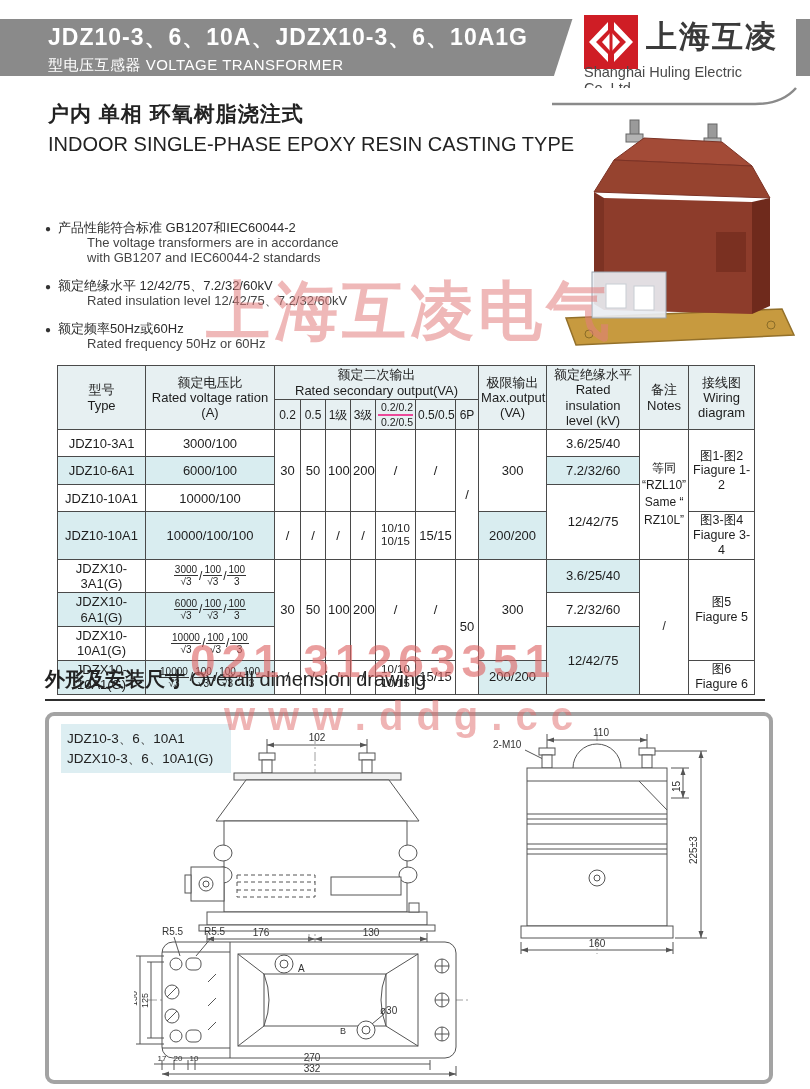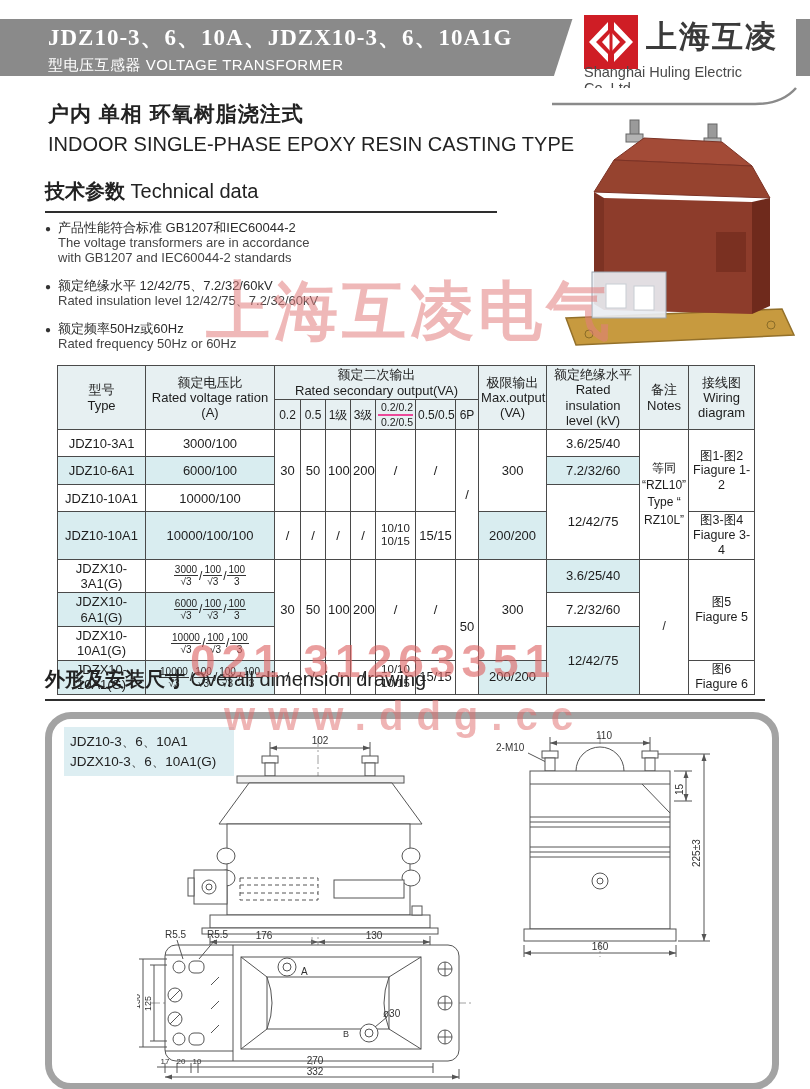--- a/index.html
+++ b/index.html
@@ -1,41 +1,41 @@
 <!DOCTYPE html>
 <html><head>
 <meta charset="utf-8">
 <style>
   html,body{margin:0;padding:0;background:#fff;}
   .page{position:relative;width:810px;height:1089px;background:#ffffff;overflow:hidden;
         font-family:"Liberation Sans", sans-serif;color:#222;}
   
   .band{position:absolute;left:0;top:19px;width:810px;height:57px;background:#8a8a8a;}
   .band-text{position:absolute;left:48px;top:3px;color:#fff;}
-  .band-title{font-size:23px;font-weight:bold;letter-spacing:1px;font-family:Liberation Serif, serif;}
+  .band-title{font-size:23px;font-weight:bold;letter-spacing:1px;}
   .band-sub{font-size:15px;margin-top:3px;letter-spacing:.5px;}
   .logo-panel{position:absolute;right:14px;top:-11px;width:246px;height:80px;background:#fff;
               clip-path:polygon(26px 0,100% 0,100% 100%,0 100%);}
   .logo-mark{position:absolute;left:34px;top:7px;width:54px;height:54px;}
   .brand-cn{position:absolute;left:96px;top:8px;font-size:31px;font-weight:bold;color:#3a3a3a;letter-spacing:2px;}
   .brand-en{position:absolute;left:34px;top:56px;font-size:14.5px;color:#4a4a4a;}
   .swoosh{position:absolute;right:10px;top:67px;width:250px;height:22px;}
   
   .intro{position:absolute;left:48px;top:100px;}
   .intro-cn{font-size:21px;font-weight:bold;letter-spacing:1px;}
   .intro-en{font-size:20px;margin-top:5px;}
   
   .tech-head{position:absolute;left:45px;top:178px;width:452px;border-bottom:2px solid #2e2e2e;padding-bottom:6px;
              font-size:20px;}
   .tech-head b{font-weight:bold;}
   .bullets{position:absolute;left:45px;top:220px;width:330px;font-size:13px;line-height:15px;color:#333;}
   .bullet{margin-bottom:13px;position:relative;padding-left:13px;}
   .bullet .dot{position:absolute;left:0;top:1px;font-size:10px;}
   .bullet .cn{color:#2c2c2c;}
-  .bullet .en{color:#444;}
+  .bullet .en{color:#444;margin-left:29px;}
   
   .photo{position:absolute;left:556px;top:112px;width:244px;height:248px;}
   
   .wm{position:absolute;font-weight:bold;pointer-events:none;z-index:30;white-space:nowrap;}
   .wm1{left:206px;top:268px;font-size:64px;color:rgba(226,125,125,.55);letter-spacing:4px;}
   .wm2{left:190px;top:634px;font-size:46px;color:rgba(221,98,98,.62);letter-spacing:6px;}
   .wm3{left:224px;top:694px;font-size:40px;color:rgba(223,105,105,.5);letter-spacing:13px;}
   
   table.spec{position:absolute;left:57px;top:365px;border-collapse:collapse;table-layout:fixed;width:697px;
              font-size:13px;color:#1d1d1d;}
@@ -49,22 +49,22 @@
   .spec td.notes{font-size:12px;line-height:1.45;}
   .spec td.wiring{font-size:12.5px;}
   .spec td.tiny{font-size:11.5px;}
   .frac{display:inline-block;vertical-align:middle;text-align:center;font-size:10px;line-height:1.1;}
   .frac .num{display:block;border-bottom:1px solid #333;padding:0 1px;}
   .frac .den{display:block;}
   .fs{display:inline-block;vertical-align:middle;margin:0 1px;font-size:12px;}
   
   .dim-head{position:absolute;left:45px;top:666px;width:720px;border-bottom:2px solid #2e2e2e;
             padding-bottom:6px;font-size:20px;z-index:5;}
-  .draw-box{position:absolute;left:45px;top:712px;width:720px;height:364px;border:7px solid #a3a3a3;
-            border-radius:26px;background:#fff;}
+  .draw-box{position:absolute;left:45px;top:712px;width:720px;height:364px;border:4px solid #a3a3a3;
+            border-radius:9px;background:#fff;}
   .draw-label{position:absolute;left:12px;top:8px;width:158px;background:#ddeef2;padding:5px 6px;
               font-size:13.5px;line-height:1.45;color:#222;}
   .sv{position:absolute;}
   .sv text{font-family:"Liberation Sans",sans-serif;}
 </style>
 </head>
 <body>
 
 <div class="page">
 
@@ -89,21 +89,20 @@
     <svg class="swoosh" viewBox="0 0 250 22">
       <path d="M2,18 H205 Q232,18 246,2" fill="none" stroke="#8a8a8a" stroke-width="2.5"></path>
     </svg>
   </div>
 
   <div class="intro">
     <div class="intro-cn">户内  单相  环氧树脂浇注式</div>
     <div class="intro-en">INDOOR SINGLE-PHASE EPOXY RESIN CASTING TYPE</div>
   </div>
 
-  <div class="tech-head"><b>技术参数</b><span> Technical data</span></div>
 
   <div class="bullets">
     <div class="bullet">
       <span class="dot">●</span>
       <div class="cn">产品性能符合标准 GB1207和IEC60044-2</div>
       <div class="en">The voltage transformers are in accordance</div>
       <div class="en">with GB1207 and IEC60044-2 standards</div>
     </div>
     <div class="bullet">
       <span class="dot">●</span>
@@ -184,21 +183,21 @@
           <td rowspan="3">50</td>
           <td rowspan="3">100</td>
           <td rowspan="3">200</td>
           <td rowspan="3">/</td>
           <td rowspan="3">/</td>
           <td rowspan="4">/</td>
           <td rowspan="3">300</td>
           <td>3.6/25/40</td>
           <td rowspan="4" class="notes">等同
 “RZL10”
-Type “
+Same “
 RZ10L”</td>
           <td rowspan="3" class="wiring">图1-图2
 Fiagure 1-2</td>
         </tr>
         <tr style="height: 28px;">
           <td class="cyan">JDZ10-6A1</td>
           <td class="cyan">6000/100</td>
           <td class="cyan">7.2/32/60</td>
         </tr>
         <tr style="height: 27px;">

